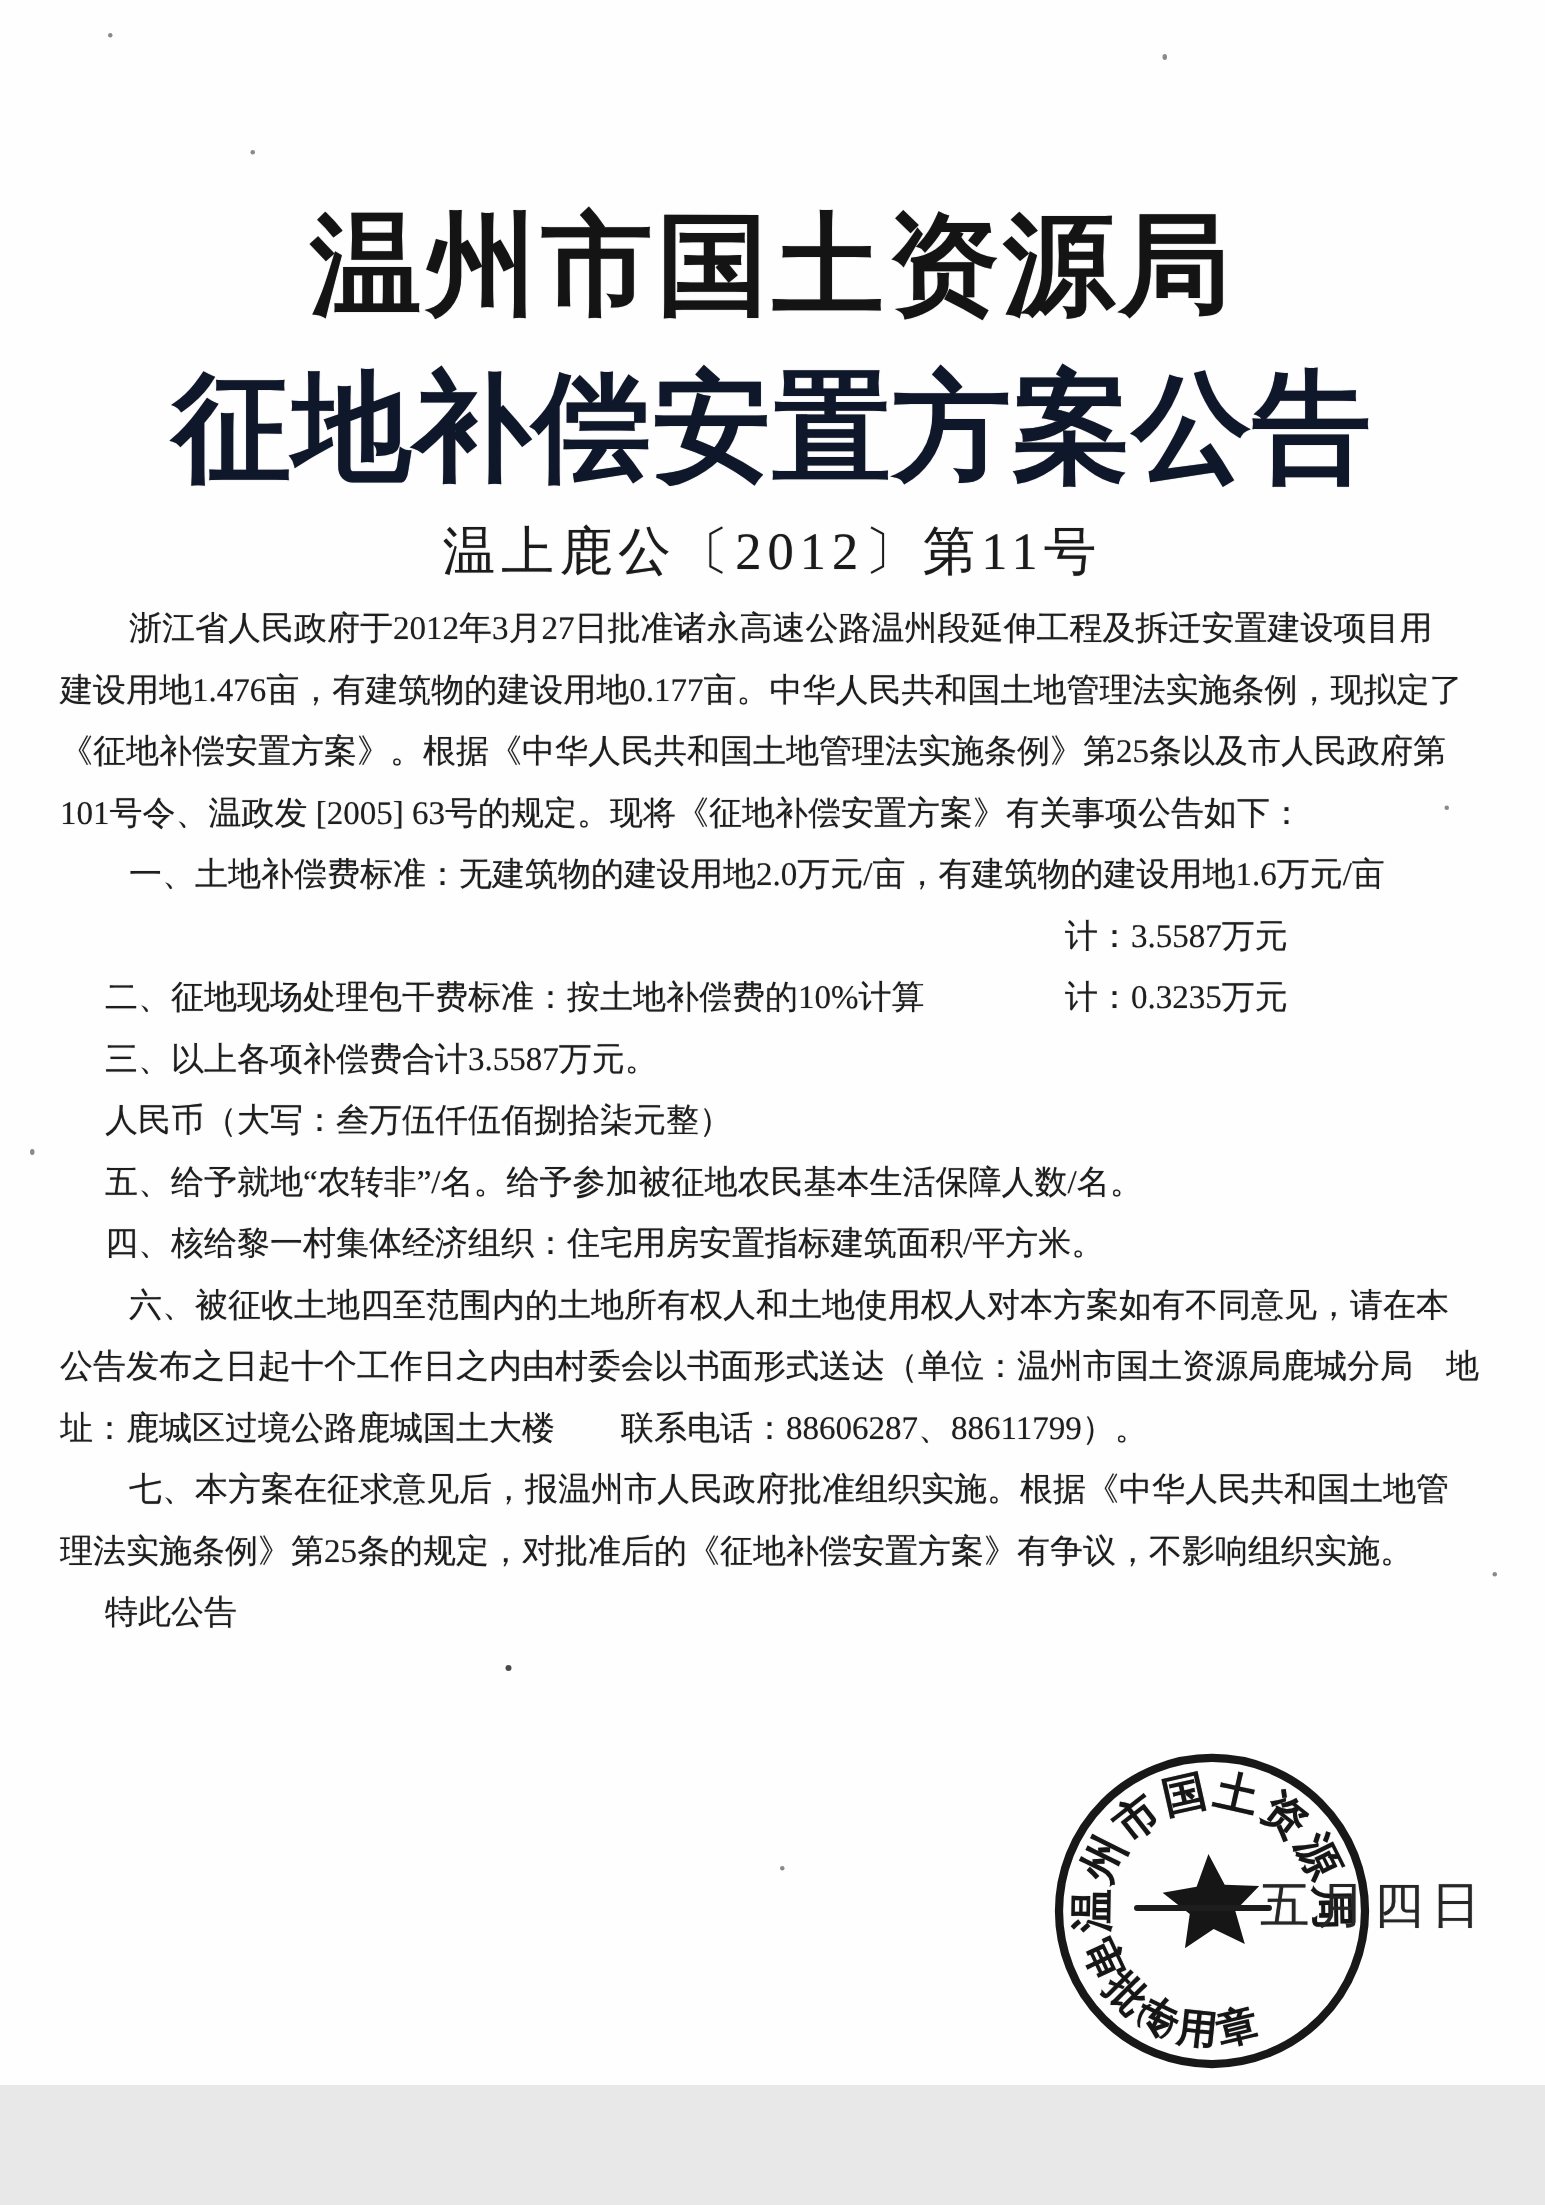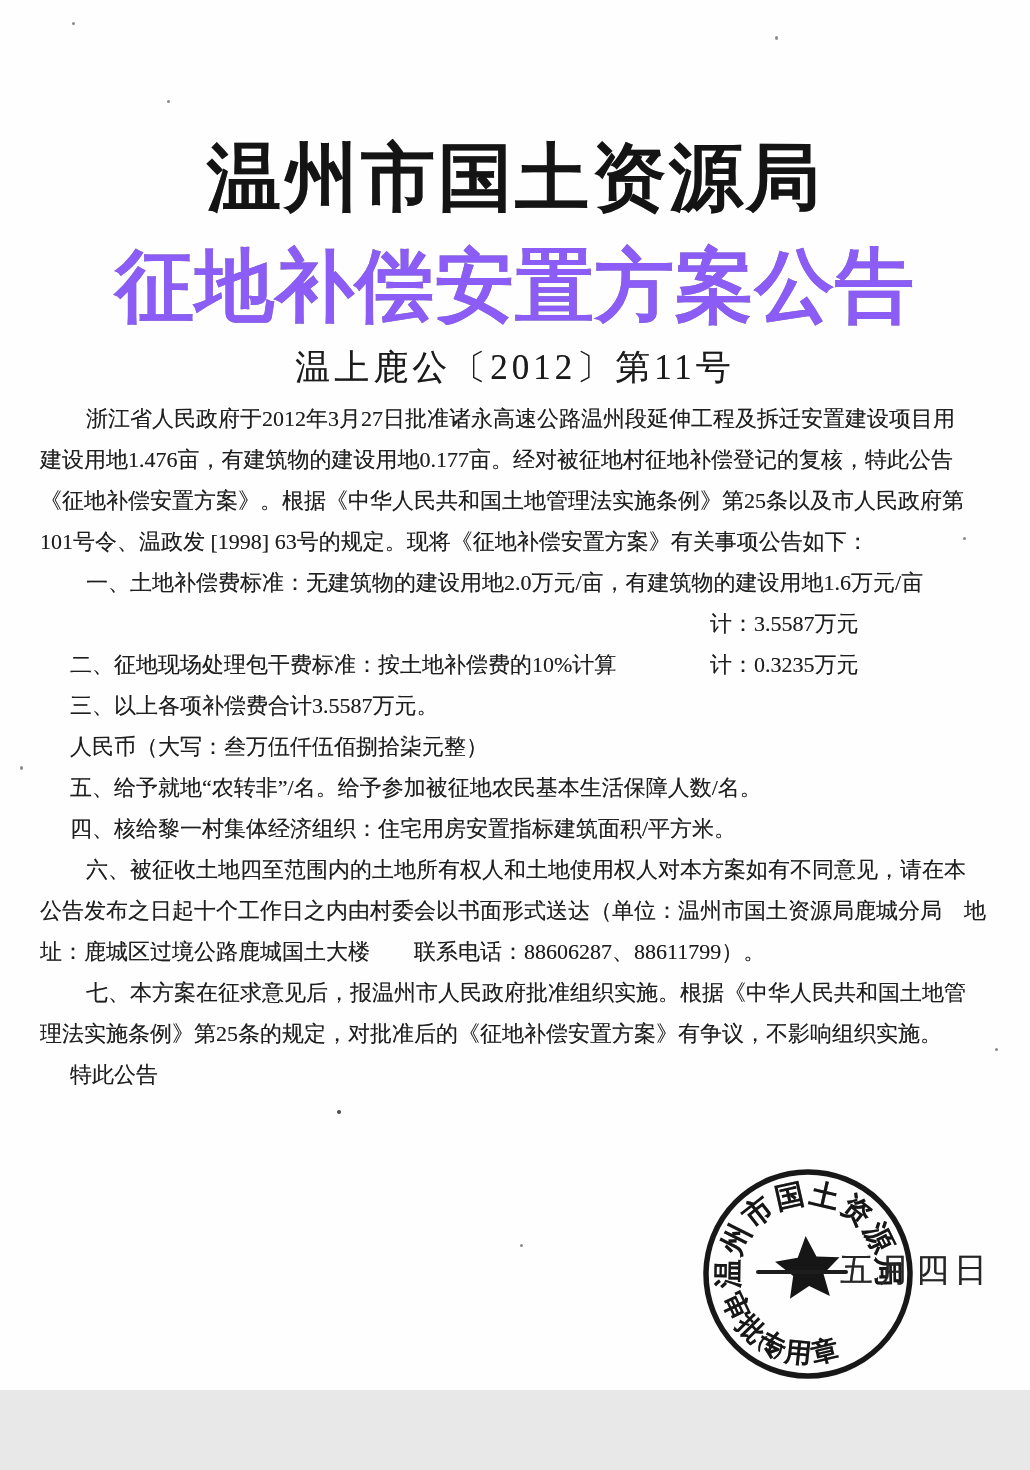--- a/index.html
+++ b/index.html
@@ -18,21 +18,21 @@
     text-align:center;
     font-size:74px; font-weight:700;
     letter-spacing:3px; line-height:108px;
     color:#141414;
   }
   .main-title {
     margin:4px 0 0;
     text-align:center;
     font-size:79px; font-weight:700;
     letter-spacing:1px; line-height:102px;
-    color:#8b5cf6;
+    color:#0f172a;
   }
   .doc-no {
     margin-top:8px;
     text-align:center;
     font-size:35px; letter-spacing:4px; line-height:44px;
     color:#1b1b1b;
   }
   .body-text {
     margin:8px 88px 0 40px;
     font-size:22px;
@@ -67,23 +67,23 @@
 <body>
 
 <div class="page">
 
   <h1 class="org-title">温州市国土资源局</h1>
   <h2 class="main-title">征地补偿安置方案公告</h2>
   <div class="doc-no">温上鹿公〔2012〕第11号</div>
 
   <div class="body-text">
     <div class="line i2"><span>浙江省人民政府于2012年3月27日批准诸永高速公路温州段延伸工程及拆迁安置建设项目用</span></div>
-    <div class="line"><span>建设用地1.476亩，有建筑物的建设用地0.177亩。经对被征地村征地补偿登记的复核，特此公告</span></div>
+    <div class="line"><span>建设用地1.476亩，有建筑物的建设用地0.177亩。中华人民共和国土地管理法实施条例，现拟定了</span></div>
     <div class="line"><span>《征地补偿安置方案》。根据《中华人民共和国土地管理法实施条例》第25条以及市人民政府第</span></div>
-    <div class="line"><span>101号令、温政发 [1998] 63号的规定。现将《征地补偿安置方案》有关事项公告如下：</span></div>
+    <div class="line"><span>101号令、温政发 [2005] 63号的规定。现将《征地补偿安置方案》有关事项公告如下：</span></div>
     <div class="line i2"><span>一、土地补偿费标准：无建筑物的建设用地2.0万元/亩，有建筑物的建设用地1.6万元/亩</span></div>
     <div class="line">
         <span class="rval">计：3.5587万元</span>
       </div>
     <div class="line i1"><span>二、征地现场处理包干费标准：按土地补偿费的10%计算</span><span class="rval">计：0.3235万元</span></div>
     <div class="line i1"><span>三、以上各项补偿费合计3.5587万元。</span></div>
     <div class="line i1"><span>人民币（大写：叁万伍仟伍佰捌拾柒元整）</span></div>
     <div class="line i1"><span>五、给予就地“农转非”/名。给予参加被征地农民基本生活保障人数/名。</span></div>
     <div class="line i1"><span>四、核给黎一村集体经济组织：住宅用房安置指标建筑面积/平方米。</span></div>
     <div class="line i2"><span>六、被征收土地四至范围内的土地所有权人和土地使用权人对本方案如有不同意见，请在本</span></div>

